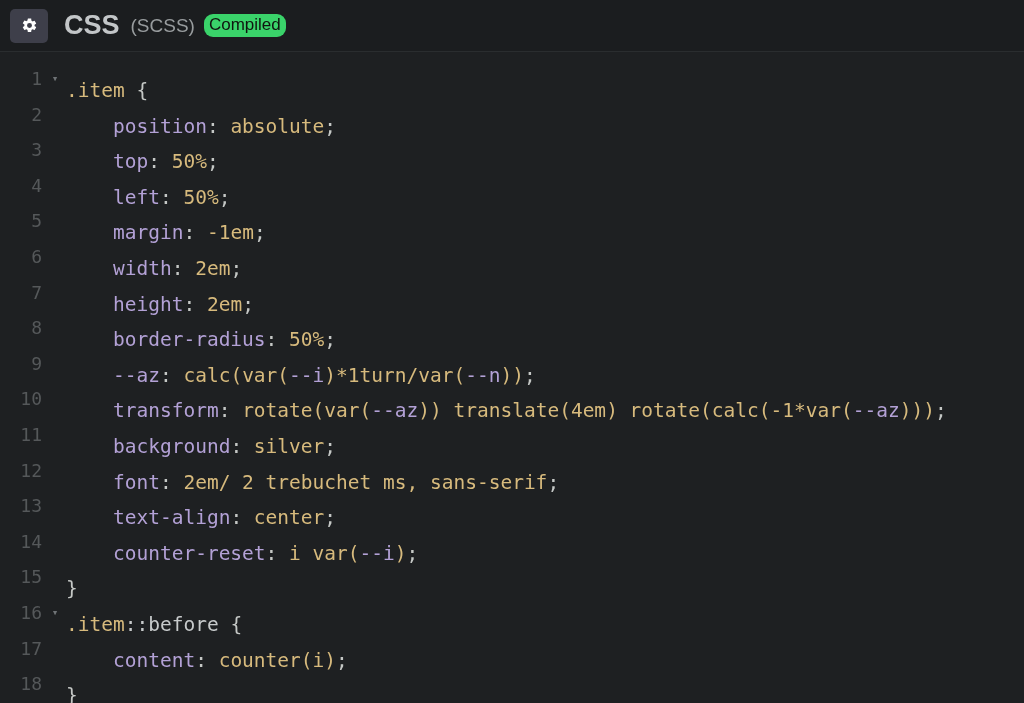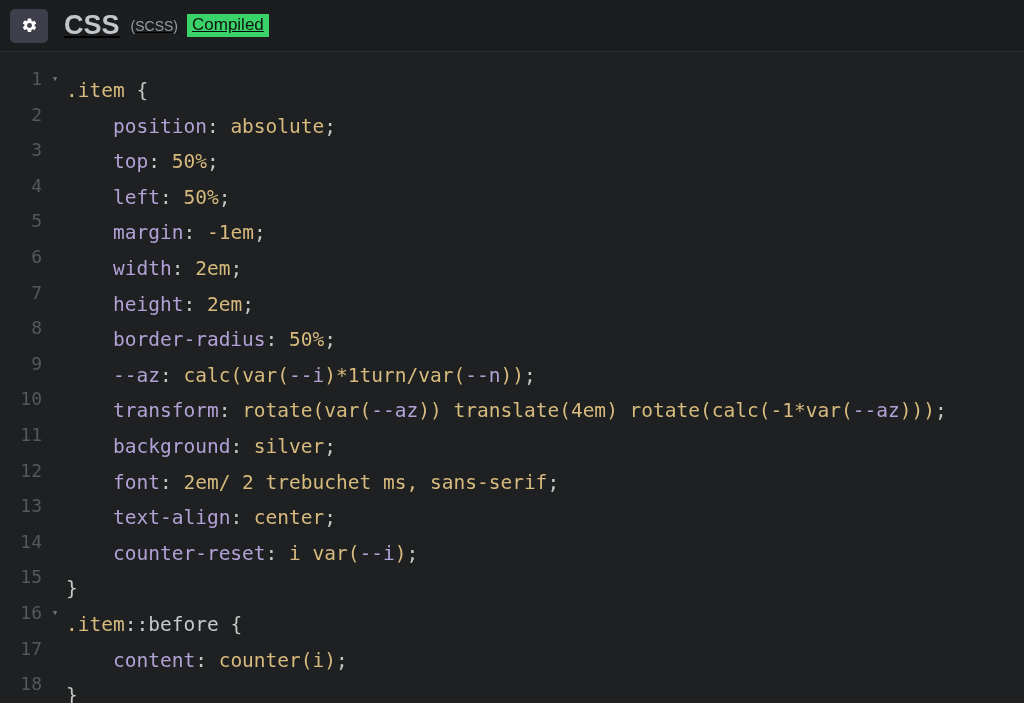--- a/index.html
+++ b/index.html
@@ -19,21 +19,20 @@
   
   .editor-header {
     position: relative;
     height: 52px;
     background: #1b1d1f;
     border-bottom: 1px solid #2a2d2f;
     display: flex;
     align-items: center;
     padding-left: 10px;
     box-sizing: border-box;
-    text-decoration: underline;
   }
   .settings-button {
     width: 38px;
     height: 34px;
     border-radius: 5px;
     background: #3e3f4a;
     display: flex;
     align-items: center;
     justify-content: center;
     flex: 0 0 auto;
@@ -46,35 +45,35 @@
     font-weight: bold;
     font-size: 27px;
     color: #c3c6c8;
     margin-left: 16px;
     letter-spacing: 0px;
     line-height: 1;
     user-select: none;
   }
   .lang-preproc {
     font-family: "Liberation Sans", sans-serif;
-    font-size: 14px;
+    font-size: 19px;
     color: #989c9e;
     margin-left: 11px;
     line-height: 1;
     user-select: none;
   }
   .status-badge {
     font-family: "Liberation Sans", sans-serif;
     font-size: 17px;
     color: #10140f;
     background: #3ad36a;
     margin-left: 9px;
     padding: 2px 5px 3px 5px;
     line-height: 1.05;
-    border-radius: 0;
+    border-radius: 9px;
     user-select: none;
   }
 
   
   .code-area {
     position: relative;
     height: 651px;
     background: #1e2022;
     overflow: hidden;
     padding-top: 9px;

